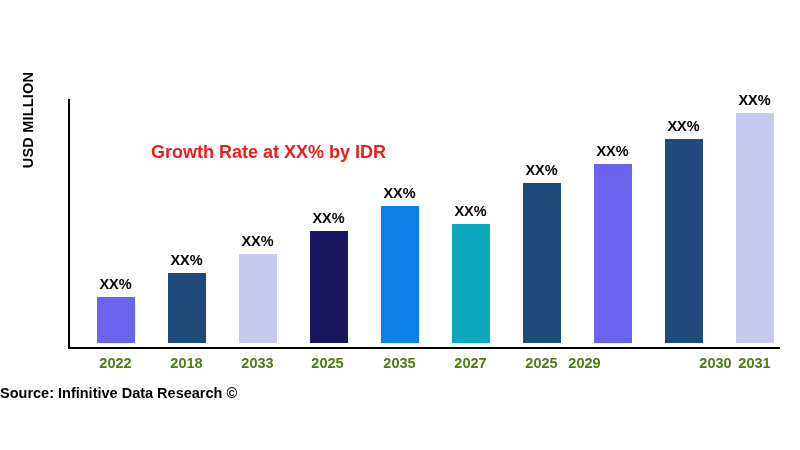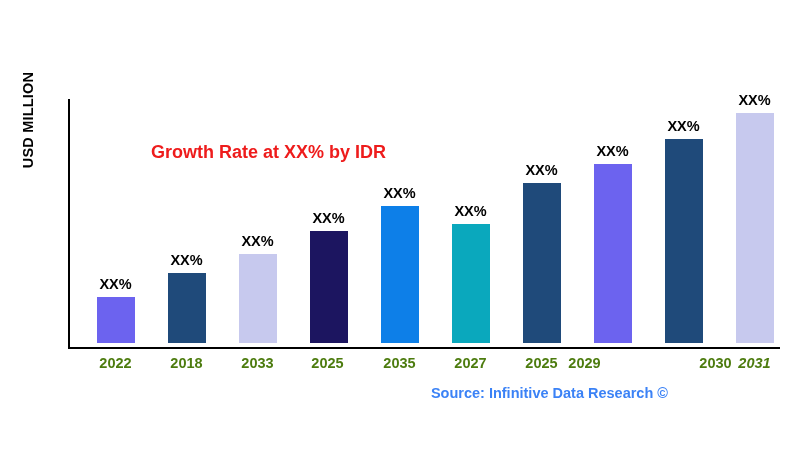--- a/index.html
+++ b/index.html
@@ -123,24 +123,24 @@
     color: #4d7c0f;
     text-align: center;
     width: 71px;
   }
 
   .source-caption {
     position: absolute;
     left: 0;
     top: 385px;
     width: 668px;
-    text-align: right;
-    font-size: 14.5px;
-    font-weight: bold;
-    color: #3b82f6;
+    text-align: left;
+    font-size: 14.5px;
+    font-weight: bold;
+    color: #000000;
   }
 </style>
 </head>
 <body>
 
 <div class="chart-figure">
 
 
   <div class="y-axis-label">USD MILLION</div>
 
@@ -198,14 +198,14 @@
   <div class="source-caption">Source: Infinitive Data Research ©</div>
 <div class="tick-label" style="left: 80px;">2022</div>
     <div class="tick-label" style="left: 151px;">2018</div>
     <div class="tick-label" style="left: 222px;">2033</div>
     <div class="tick-label" style="left: 292px;">2025</div>
     <div class="tick-label" style="left: 364px;">2035</div>
     <div class="tick-label" style="left: 435px;">2027</div>
     <div class="tick-label" style="left: 506px;">2025</div>
     <div class="tick-label" style="left: 549px;">2029</div>
     <div class="tick-label" style="left: 680px;">2030</div>
-    <div class="tick-label" style="left: 719px; font-style: italic;">2031</div>
+    <div class="tick-label" style="left: 719px;">2031</div>
   </div>
 
 </body></html>

